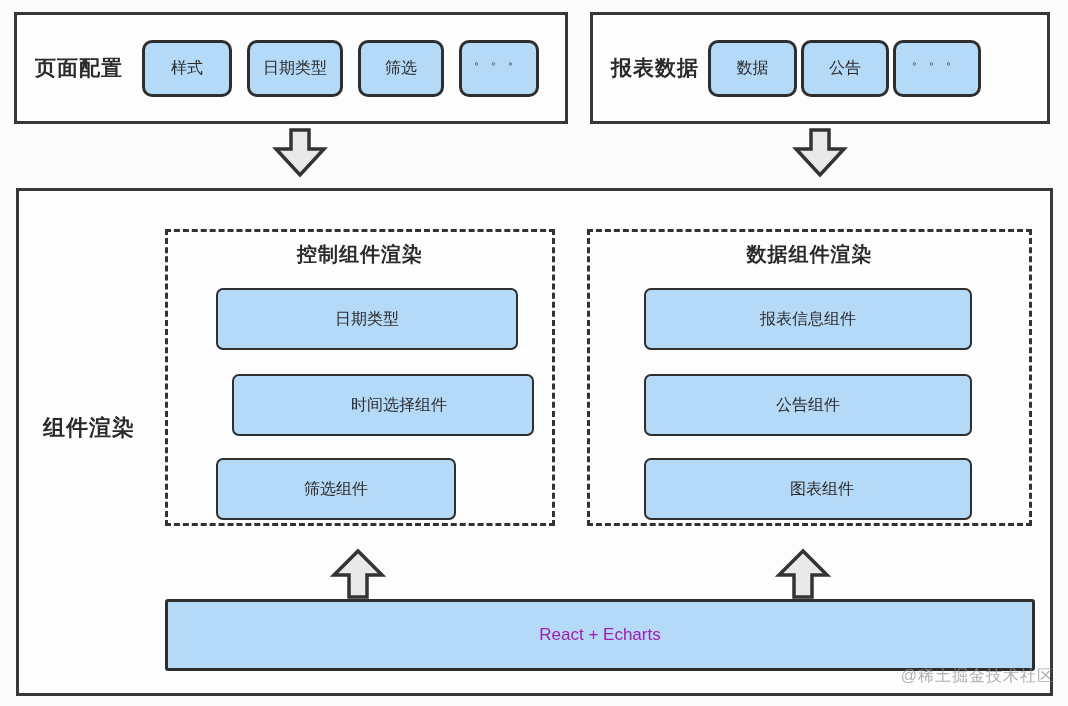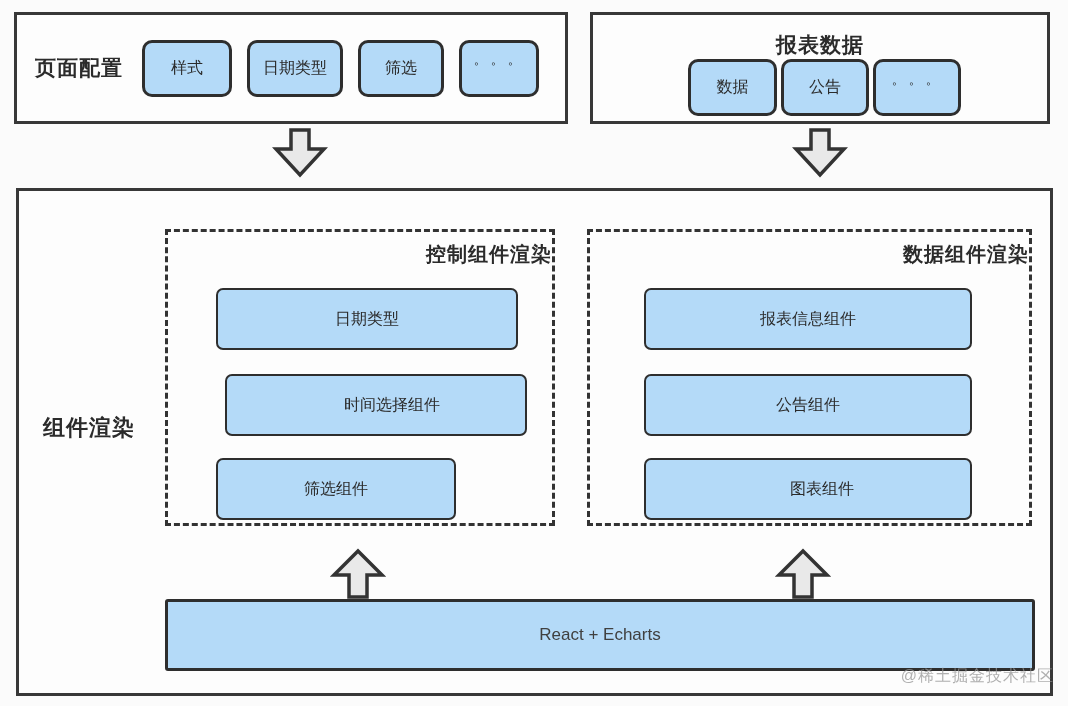--- a/index.html
+++ b/index.html
@@ -72,21 +72,21 @@
     top: 38px;
     height: 297px;
     border: 3px dashed #333333;
     background: transparent;
   }
   .group-title {
     position: absolute;
     top: 9px;
     left: 0;
     width: 100%;
-    text-align: right;
+    text-align: center;
     font-size: 20px;
     font-weight: bold;
     letter-spacing: 1px;
   }
   .node {
     position: absolute;
     height: 62px;
     background: #b4daf8;
     border: 2.5px solid #2e2e2e;
     border-radius: 7px;
@@ -102,21 +102,21 @@
     top: 408px;
     width: 870px;
     height: 72px;
     background: #b4daf8;
     border: 3px solid #2e2e2e;
     border-radius: 3px;
     display: flex;
     align-items: center;
     justify-content: center;
     font-size: 17px;
-    color: #404040;
+    color: #a21caf;
   }
 
   .arrow { position: absolute; }
 
   .watermark {
     position: absolute;
     right: 14px;
     top: 666px;
     font-size: 16px;
     letter-spacing: 1px;
@@ -133,21 +133,21 @@
   <div class="solid-box top-box" style="left:14px; top:12px; width:554px; height:112px;">
     <span class="box-label">页面配置</span>
     <div class="chip-row">
       <div class="chip" style="width:90px">样式</div>
       <div class="chip" style="width:96px">日期类型</div>
       <div class="chip" style="width:86px">筛选</div>
       <div class="chip dots" style="width:80px">。。。</div>
     </div>
   </div>
 
-  <div class="solid-box top-box" style="left:590px; top:12px; width:460px; height:112px;flex-direction:column;">
+  <div class="solid-box top-box" style="left:590px; top:12px; width:460px; height:112px;">
     <span class="box-label">报表数据</span>
     <div class="chip-row" style="gap:4px; margin-left:9px;">
       <div class="chip" style="width:89px">数据</div>
       <div class="chip" style="width:88px">公告</div>
       <div class="chip dots" style="width:88px">。。。</div>
     </div>
   </div>
 
   <svg class="arrow" style="left:272px; top:128px;" width="56" height="50" viewBox="0 0 56 50">
     <polygon points="19,2 37,2 37,21 52,21 28,47 4,21 19,21" fill="#e9e9e9" stroke="#333333" stroke-width="3.5"></polygon>
@@ -156,21 +156,21 @@
     <polygon points="19,2 37,2 37,21 52,21 28,47 4,21 19,21" fill="#e9e9e9" stroke="#333333" stroke-width="3.5"></polygon>
   </svg>
 
   <div class="solid-box main-box">
 
     <span class="main-label">组件渲染</span>
 
     <div class="dashed-group" style="left:146px; width:390px;">
       <div class="group-title">控制组件渲染</div>
       <div class="node" style="left:48px; top:56px;  width:302px;">日期类型</div>
-      <div class="node" style="left:57px; top:142px; width:302px;padding-left:32px;">时间选择组件</div>
+      <div class="node" style="left:64px; top:142px; width:302px;padding-left:32px;">时间选择组件</div>
       <div class="node" style="left:48px; top:226px; width:240px;">筛选组件</div>
     </div>
 
     <div class="dashed-group" style="left:568px; width:445px;">
       <div class="group-title">数据组件渲染</div>
       <div class="node" style="left:54px; top:56px;  width:328px;">报表信息组件</div>
       <div class="node" style="left:54px; top:142px; width:328px;">公告组件</div>
       <div class="node" style="left:54px; top:226px; width:328px;padding-left:28px;">图表组件</div>
     </div>
 

